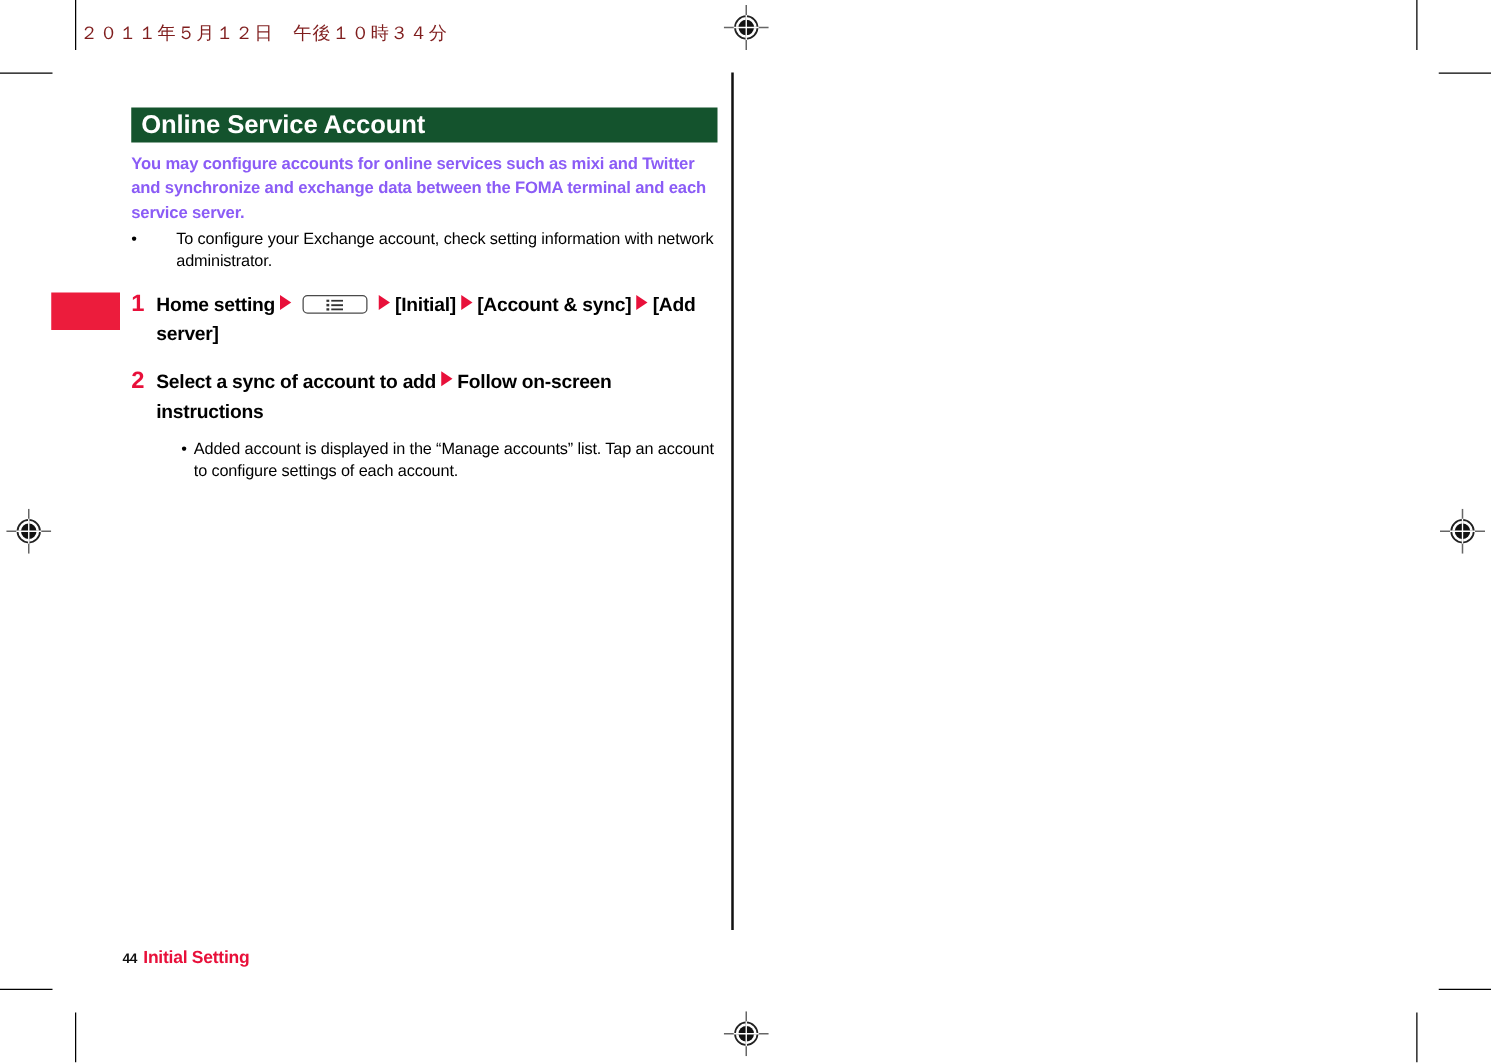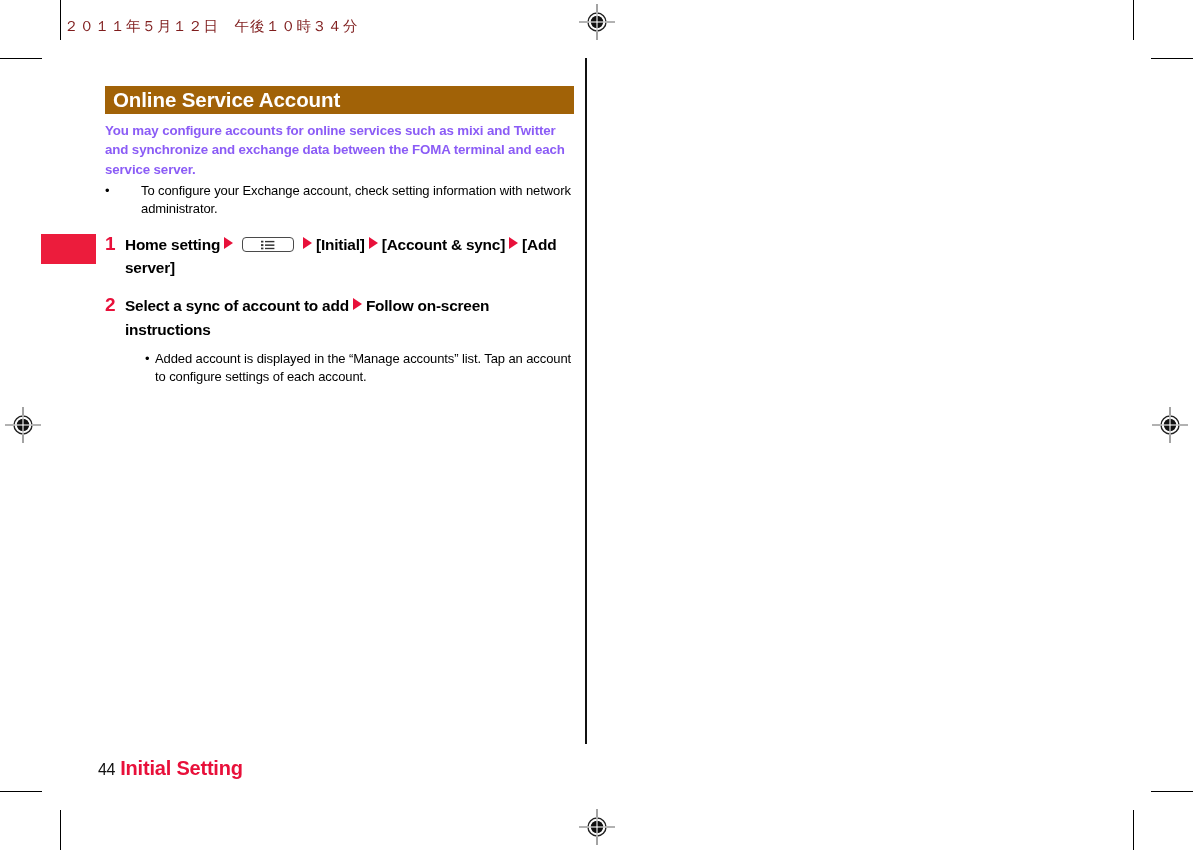--- a/index.html
+++ b/index.html
@@ -65,21 +65,21 @@
 
   
   .content {
     position: absolute;
     left: 105px;
     top: 86px;
     width: 469px;
   }
 
   .section-title-bar {
-    background: #a16207;
+    background: #14532d;
     height: 28px;
     display: flex;
     align-items: center;
     padding: 0 0 0 8px;
     box-sizing: border-box;
   }
   .section-title-bar .title-text {
     color: #ffffff;
     font-size: 20.5px;
     font-weight: bold;
@@ -182,28 +182,28 @@
 
   
   .footer {
     position: absolute;
     left: 98px;
     top: 745px;
     display: flex;
     align-items: baseline;
   }
   .footer .page-num {
-    font-size: 16px;
-    font-weight: normal;
+    font-size: 11px;
+    font-weight: bold;
     color: #111111;
     letter-spacing: -0.3px;
     margin-top: 16px;
   }
   .footer .chapter {
-    font-size: 20px;
+    font-size: 14px;
     font-weight: bold;
     color: #e8103a;
     margin-left: 5px;
     letter-spacing: -0.2px;
   }
 </style>
 </head>
 <body>
 
 <div class="crop h" style="left:0px; top:58px; width:42px;"></div>

